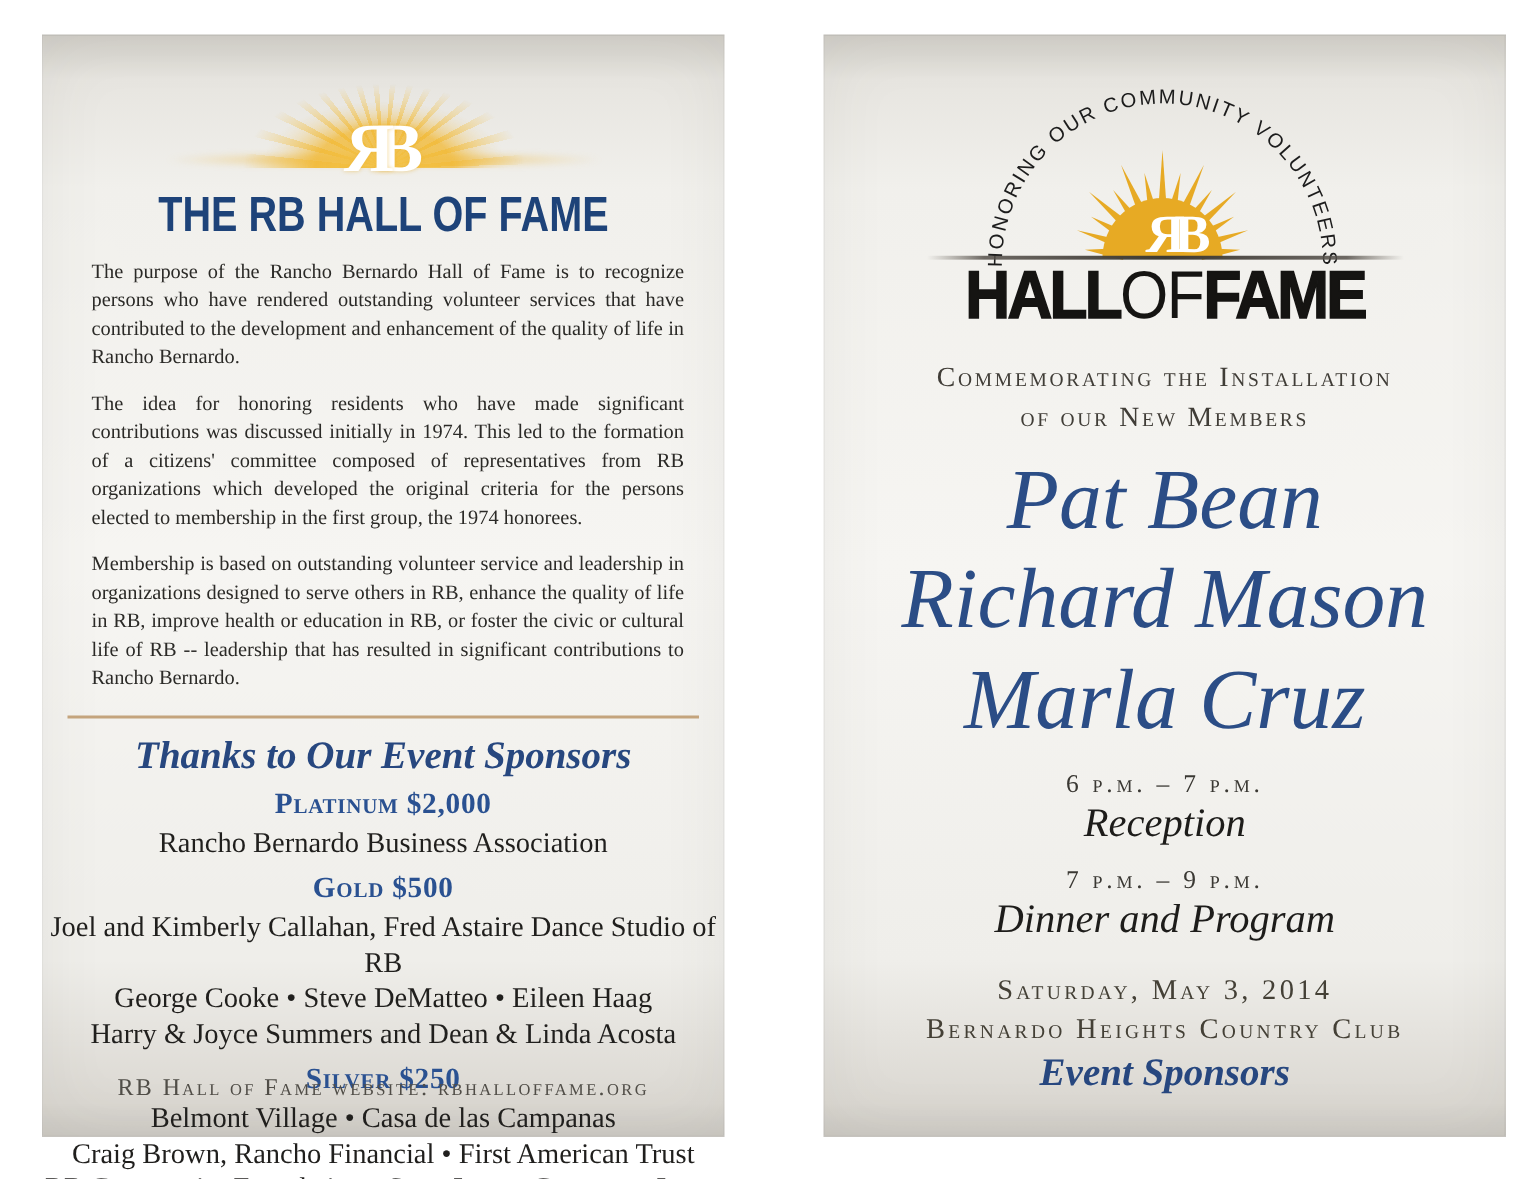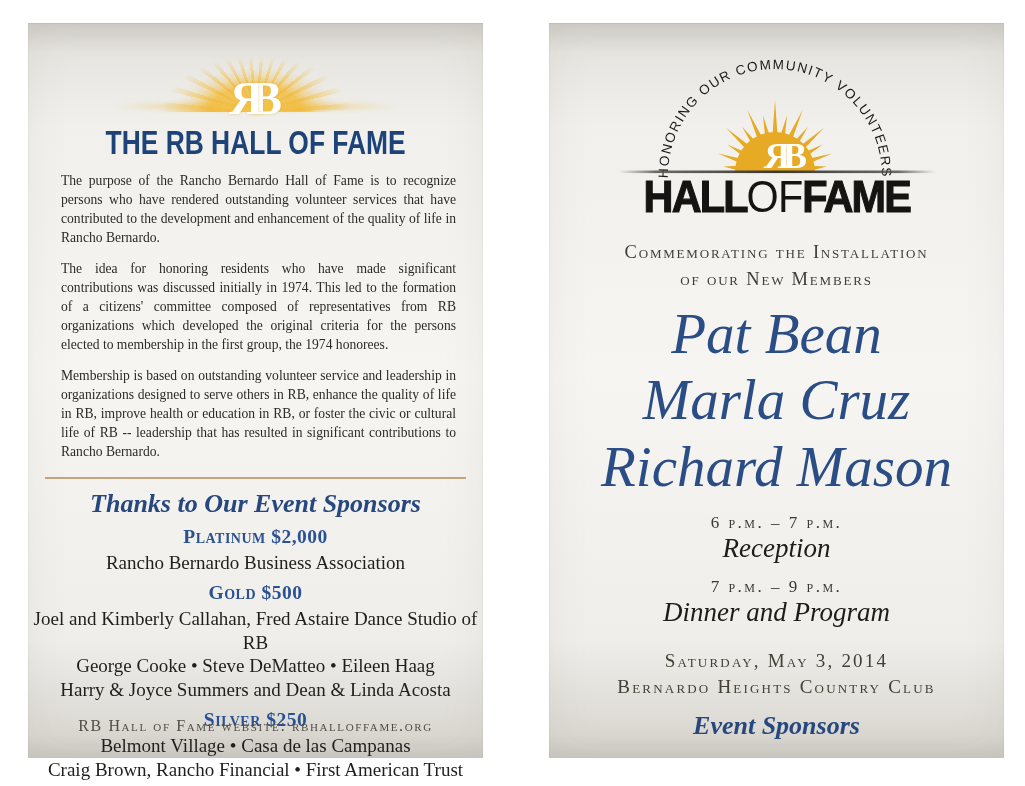--- a/index.html
+++ b/index.html
@@ -48,21 +48,21 @@
   .wm-bold{font-weight:bold;-webkit-text-stroke:1.1px #151412;}
   .wm-light{font-weight:normal;letter-spacing:-1px;}
   .event-title{margin-top:12px;color:#27477f;font-style:italic;font-weight:bold;font-size:30px;line-height:1.25;}
   .subtitle{margin-top:20px;color:#403d37;font-variant:small-caps;font-size:18.5px;letter-spacing:1.8px;line-height:1.45;}
   .honorees{margin-top:8px;color:#2b4d86;font-style:italic;font-size:57px;line-height:1.17;}
   .sched{margin-top:12px;}
   .sched-time{color:#3a3833;font-variant:small-caps;font-size:17px;letter-spacing:2.5px;margin-top:11px;}
   .sched-event{color:#1d1c1a;font-style:italic;font-size:27px;line-height:1.15;}
   .sched + .sched{margin-top:13px;}
   .when{margin-top:20px;color:#444036;font-variant:small-caps;font-size:19px;letter-spacing:2.2px;line-height:1.4;}
-  .ev-sponsors{margin-top:11px;color:#27477f;font-style:italic;font-weight:bold;font-size:26px;line-height:1.1;}
+  .ev-sponsors{margin-top:0;color:#27477f;font-style:italic;font-weight:bold;font-size:26px;line-height:1.1;}
 </style>
 </head>
 <body>
 
 <div class="canvas">
 
   <div class="page page-left">
 
     <div class="lp-logo">
       <div class="lp-horizon"></div>
@@ -157,22 +157,22 @@
       <div class="event-title">
       </div>
 
       <div class="subtitle">
         <div>Commemorating the Installation</div>
         <div>of our New Members</div>
       </div>
 
       <div class="honorees">
         <div>Pat Bean</div>
+        <div>Richard Mason</div>
         <div>Marla Cruz</div>
-        <div>Richard Mason</div>
       </div>
 
       <div class="sched">
         <div class="sched-time">6 p.m. – 7 p.m.</div>
         <div class="sched-event">Reception</div>
       </div>
 
       <div class="sched">
         <div class="sched-time">7 p.m. – 9 p.m.</div>
         <div class="sched-event">Dinner and Program</div>

